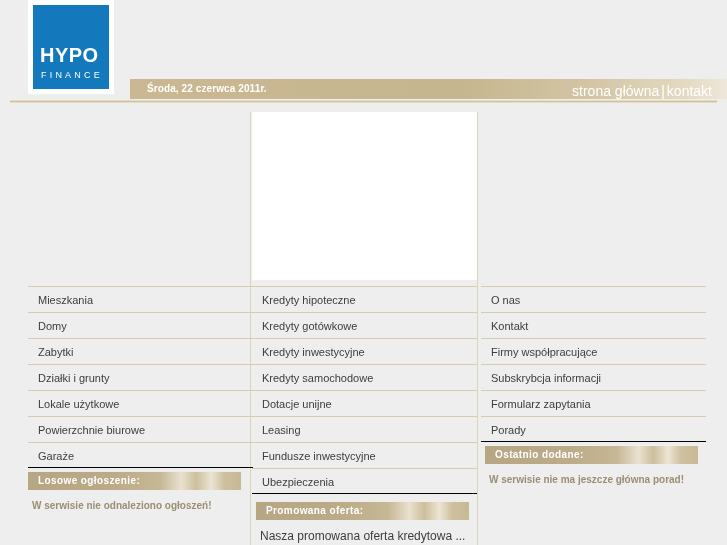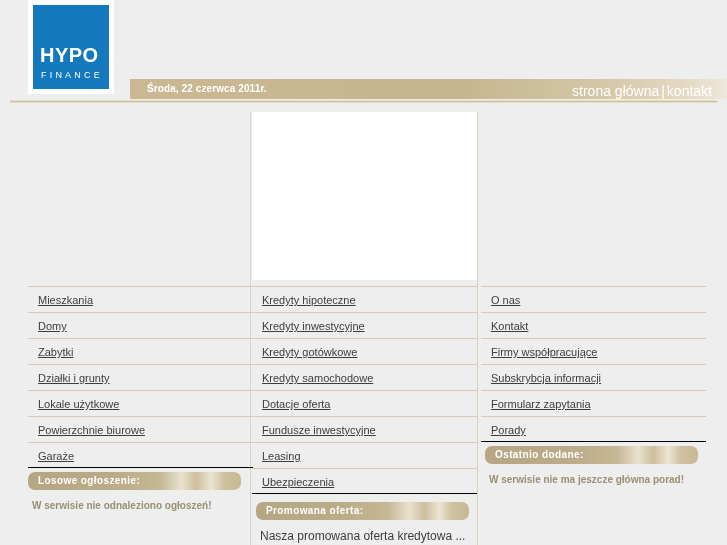--- a/index.html
+++ b/index.html
@@ -154,21 +154,20 @@
     padding: 0;
   }
   .nav-list li {
     height: 26px;
     line-height: 26px;
     border-top: 1px solid #d6cbae;
     padding-left: 10px;
     box-sizing: border-box;
     font-size: 11px;
     color: #3d3d3d;
-    text-decoration: underline;
   }
   .nav-list li:last-child {
     border-bottom: 1px solid #000000;
   }
   .nav-list li a {
     color: #3d3d3d;
     text-decoration: none;
   }
 
   
@@ -178,21 +177,20 @@
     height: 18px;
     line-height: 18px;
     background: linear-gradient(to right, #b6a684 0%, #bcab88 40%, #c6b795 62%, #e9e2d0 72%, #cdbe9c 79%, #ece5d4 86%, #cfc1a0 92%, #c8b894 100%);
     color: #ffffff;
     font-size: 10px;
     font-weight: bold;
     padding-left: 10px;
     box-sizing: border-box;
     letter-spacing: 0.4px;
     overflow: hidden;
-    border-radius: 7px;
   }
   .panel-body {
     padding: 9px 2px 0 4px;
     font-size: 10px;
     font-weight: bold;
     color: #9a8f74;
     line-height: 14px;
   }
   .panel-body.plain {
     font-weight: normal;
@@ -240,26 +238,26 @@
       <li><a href="#">Działki i grunty</a></li>
       <li><a href="#">Lokale użytkowe</a></li>
       <li><a href="#">Powierzchnie biurowe</a></li>
       <li><a href="#">Garaże</a></li>
     </ul>
   </div>
 
   <div class="col col-mid">
     <ul class="nav-list">
       <li><a href="#">Kredyty hipoteczne</a></li>
+      <li><a href="#">Kredyty gotówkowe</a></li>
       <li><a href="#">Kredyty inwestycyjne</a></li>
-      <li><a href="#">Kredyty gotówkowe</a></li>
       <li><a href="#">Kredyty samochodowe</a></li>
-      <li><a href="#">Dotacje oferta</a></li>
+      <li><a href="#">Dotacje unijne</a></li>
+      <li><a href="#">Leasing</a></li>
       <li><a href="#">Fundusze inwestycyjne</a></li>
-      <li><a href="#">Leasing</a></li>
       <li><a href="#">Ubezpieczenia</a></li>
     </ul>
   </div>
 
   <div class="col col-right">
     <ul class="nav-list">
       <li><a href="#">O nas</a></li>
       <li><a href="#">Kontakt</a></li>
       <li><a href="#">Firmy współpracujące</a></li>
       <li><a href="#">Subskrybcja informacji</a></li>

